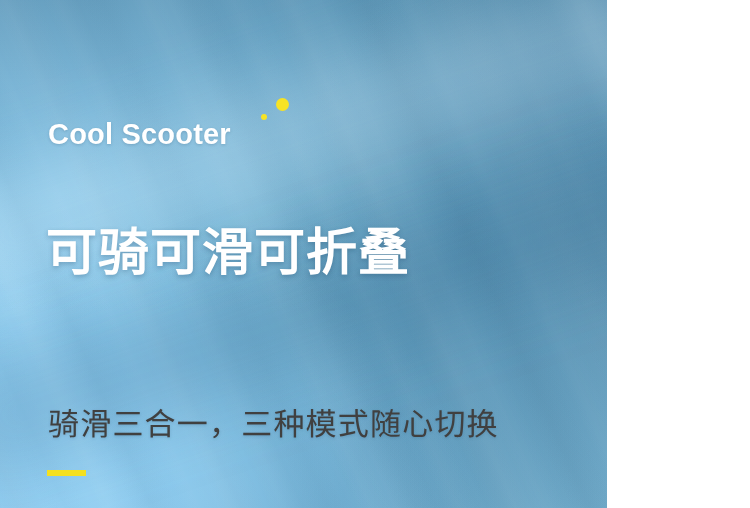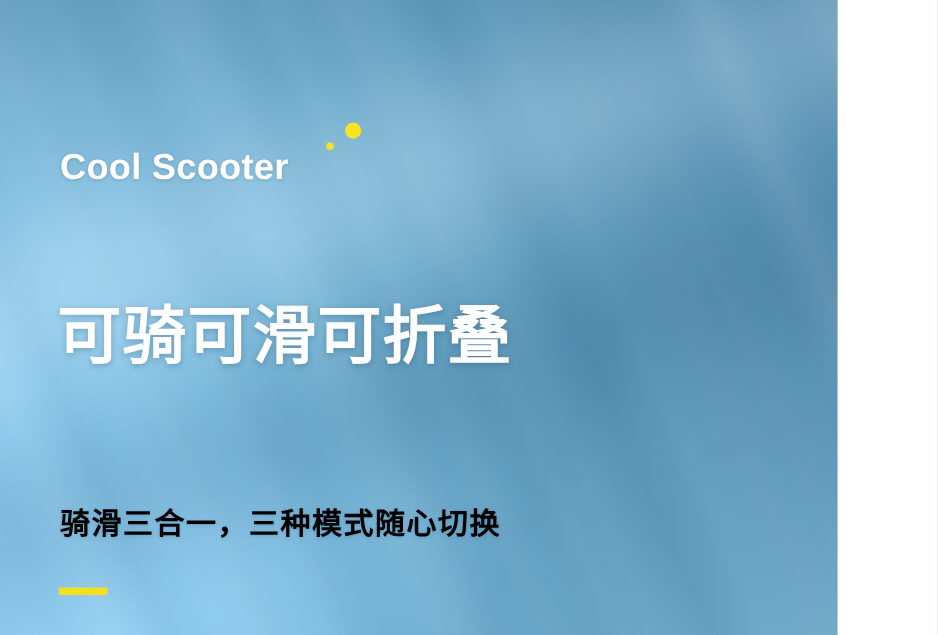--- a/index.html
+++ b/index.html
@@ -7,21 +7,21 @@
     margin: 0;
     padding: 0;
     background: #ffffff;
   }
   body {
     font-family: "Liberation Sans", "DejaVu Sans", sans-serif;
   }
 
   .banner {
     position: relative;
-    width: 670px;
+    width: 607px;
     height: 508px;
     overflow: hidden;
     background: #79b9da;
   }
 
   
   .bg-base {
     position: absolute;
     inset: 0;
     background:
@@ -169,29 +169,29 @@
     left: 46px;
     top: 222px;
     color: #ffffff;
     font-size: 51px;
     font-weight: 700;
     line-height: 62px;
     letter-spacing: 1px;
     white-space: nowrap;
     text-shadow: 0 2px 5px rgba(26,64,95,0.30);
   }
-  .headline-line { display: block; margin-top: 16px; }
+  .headline-line { display: block; }
 
   .subtitle {
     position: absolute;
     left: 48px;
     top: 399px;
-    color: #000000;
-    font-size: 24px;
-    font-weight: 700;
+    color: #404040;
+    font-size: 31px;
+    font-weight: 400;
     letter-spacing: 1.2px;
     white-space: nowrap;
     text-shadow: 0 1px 3px rgba(30,72,105,0.20);
   }
 
   .accent-bar {
     position: absolute;
     left: 47px;
     top: 470px;
     width: 39px;

